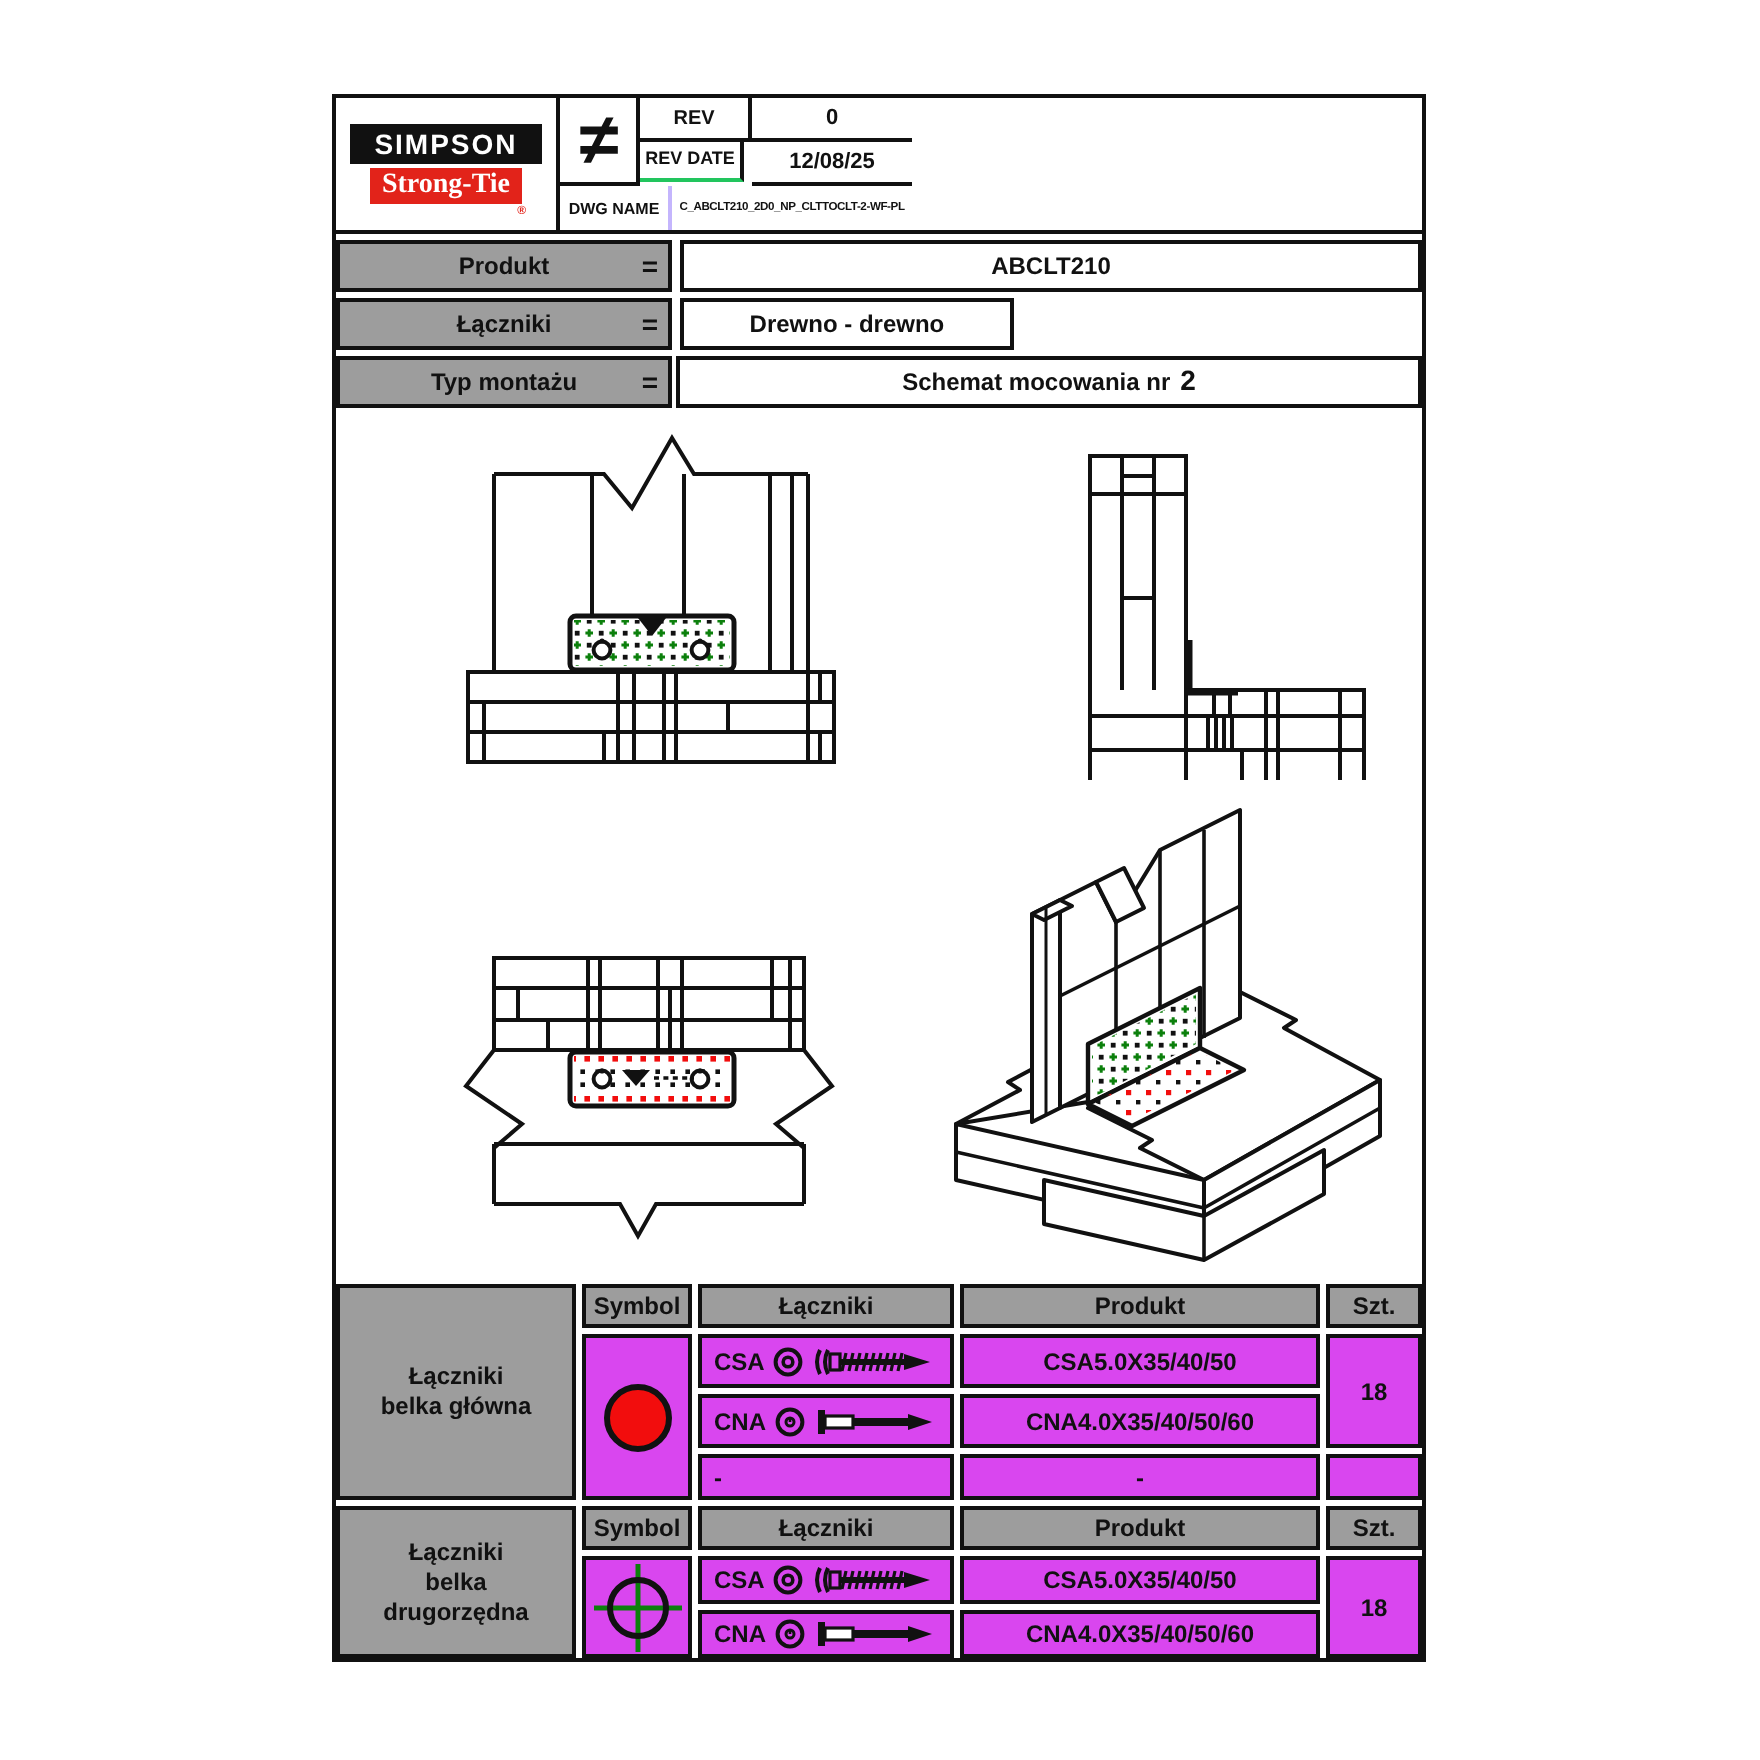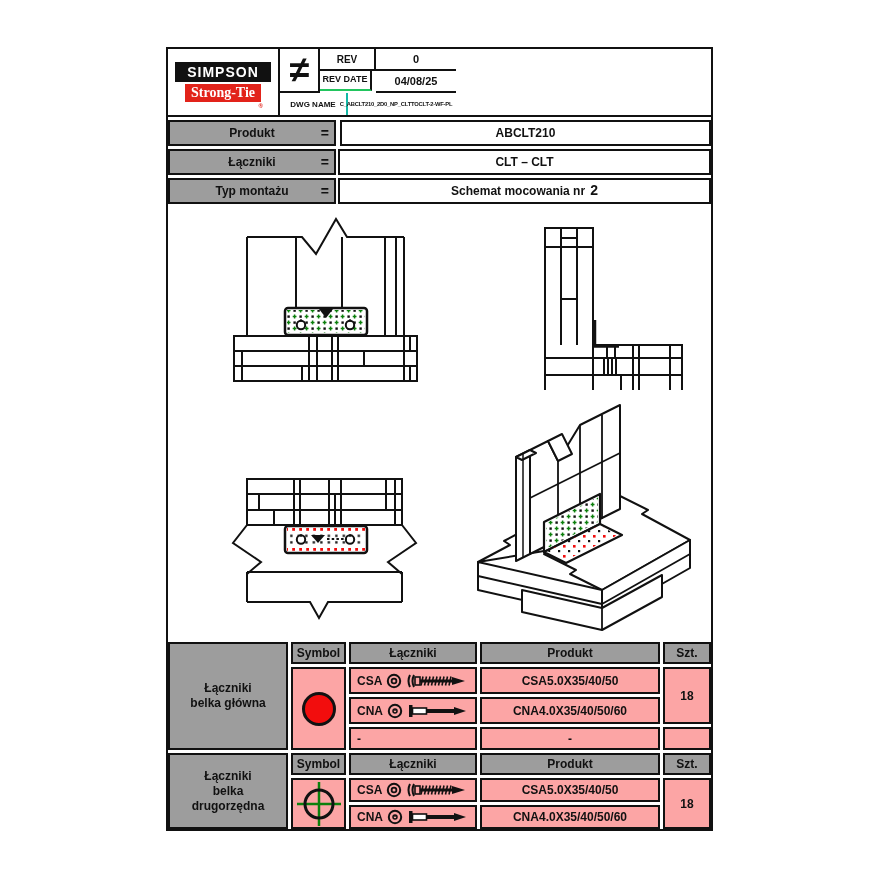--- a/index.html
+++ b/index.html
@@ -13,41 +13,41 @@
   .logo-reg{position:absolute;right:-2px;bottom:-7px;font-size:6px;color:var(--logo-red);font-family:"Liberation Sans",sans-serif;}
   .title-cell{flex:1;display:flex;align-items:center;justify-content:center;border-right:2px solid #111;}
   .title-text{font-size:23px;font-weight:bold;border-bottom:3px solid #111;padding:0 8px 3px;}
   .rev-block{width:176px;position:relative;flex:none;}
   .rcell{position:absolute;box-sizing:border-box;display:flex;align-items:center;justify-content:center;font-weight:bold;}
   .neq{left:0;top:0;width:40px;height:44px;border-right:2px solid #111;border-bottom:2px solid #111;font-size:36px;font-weight:bold;font-style:italic;line-height:1;}
   .revl{left:40px;top:0;width:56px;height:22px;border-right:2px solid #111;border-bottom:2px solid #111;font-size:10px;}
   .revv{left:96px;top:0;right:0;height:22px;border-bottom:2px solid #111;font-size:11px;}
   .datel{left:40px;top:20px;width:52px;height:22px;border-right:2px solid #111;border-bottom:2px solid #22c55e;font-size:9px;}
   .datev{left:96px;top:22px;right:0;height:22px;border-bottom:2px solid #111;font-size:11px;}
-  .dwgl{left:0;top:44px;width:68px;bottom:0;border-right:2px solid #14b8a6;font-size:8px;}
+  .dwgl{left:0;top:44px;width:56px;bottom:0;border-right:2px solid #c4b5fd;font-size:8px;}
   .dwgv{left:56px;top:44px;right:0;bottom:0;font-size:5.8px;letter-spacing:-0.2px;white-space:nowrap;}
   
   .product-row{display:flex;height:26px;margin-top:3px;flex:none;}
   .p-label{width:168px;background:var(--gray);border:2px solid #111;box-sizing:border-box;display:flex;align-items:center;justify-content:center;font-weight:bold;font-size:12px;position:relative;flex:none;}
   .p-eq{position:absolute;right:5px;font-size:14px;}
   .p-gap{width:4px;flex:none;}
   .p-values{flex:1;display:flex;}
   .p-val{border:2px solid #111;box-sizing:border-box;display:flex;align-items:center;justify-content:center;font-weight:bold;font-size:12px;}
   .p-val.full{flex:1;}
   .p-val.a{width:45%;}
   .p-val.b{flex:1;margin-left:-2px;}
   .nr2{font-size:14px;margin-left:5px;position:relative;top:-1px;}
   
   .drawarea{flex:1;position:relative;overflow:hidden;}
   .dwg{position:absolute;}
   
   .ftable{display:grid;grid-template-columns:120px 55px 128px 180px 48px;gap:3px;margin-top:3px;flex:none;}
   .t1{grid-template-rows:22px 27px 27px 23px;}
   .t2{grid-template-rows:22px 24px 24px;}
-  .cell{border:2px solid #111;box-sizing:border-box;background:#fca5a5;display:flex;align-items:center;justify-content:center;font-weight:bold;font-size:12px;}
+  .cell{border:2px solid #111;box-sizing:border-box;background:#d946ef;display:flex;align-items:center;justify-content:center;font-weight:bold;font-size:12px;}
   .cell.gray{background:var(--gray);}
   .group{grid-column:1;grid-row:1/-1;flex-direction:column;line-height:1.25;text-align:center;}
   .fast{justify-content:flex-start;padding-left:6px;gap:4px;}
   .sym-span1{grid-column:2;grid-row:2/5;}
   .qty-span1{grid-column:5;grid-row:2/4;}
   .qty-empty{grid-column:5;grid-row:4;}
   .sym-span2{grid-column:2;grid-row:2/4;}
   .qty-span2{grid-column:5;grid-row:2/4;}
   .redcirc{width:34px;height:34px;border-radius:50%;background:var(--sym-red);border:3px solid #111;box-sizing:border-box;}
 </style>
@@ -62,21 +62,21 @@
       <div class="logo-red">
         <span>Strong-Tie</span>
         <span class="logo-reg">®</span>
       </div>
     </div>
     <div class="rev-block">
       <div class="rcell neq">≠</div>
       <div class="rcell revl">REV</div>
       <div class="rcell revv">0</div>
       <div class="rcell datel">REV DATE</div>
-      <div class="rcell datev">04/08/25</div>
+      <div class="rcell datev">12/08/25</div>
       <div class="rcell dwgl">DWG NAME</div>
       <div class="rcell dwgv">C_ABCLT210_2D0_NP_CLTTOCLT-2-WF-PL</div>
     </div>
   </div>
 
   <div class="product-row">
     <div class="p-label">
       <span>Produkt</span>
       <span class="p-eq">=</span>
     </div>
@@ -86,21 +86,21 @@
     </div>
   </div>
 
   <div class="product-row">
     <div class="p-label">
       <span>Łączniki</span>
       <span class="p-eq">=</span>
     </div>
     <div class="p-gap"></div>
     <div class="p-values">
-      <div class="p-val b">CLT – CLT</div>
+      <div class="p-val a">Drewno - drewno</div>
     </div>
   </div>
 
   <div class="product-row">
     <div class="p-label">
       <span>Typ montażu</span>
       <span class="p-eq">=</span>
     </div>
     <div class="p-gap"></div>
     <div class="p-values">

